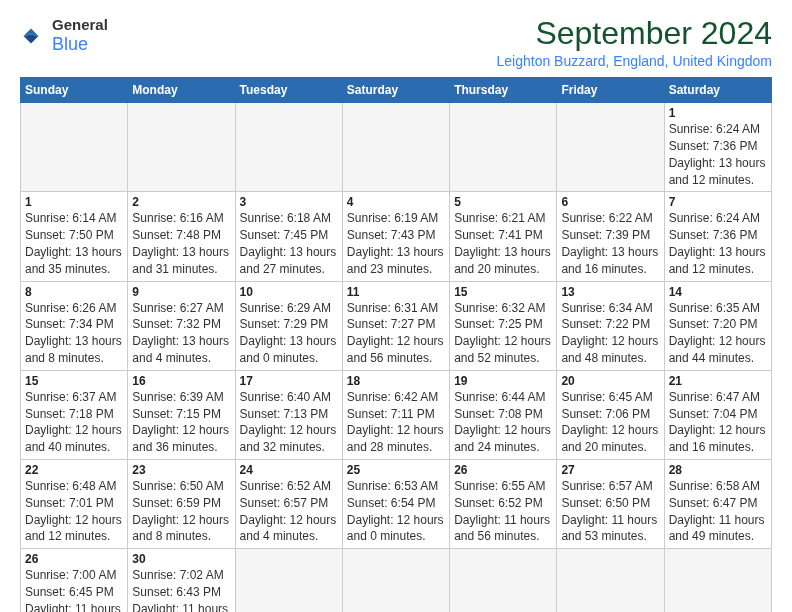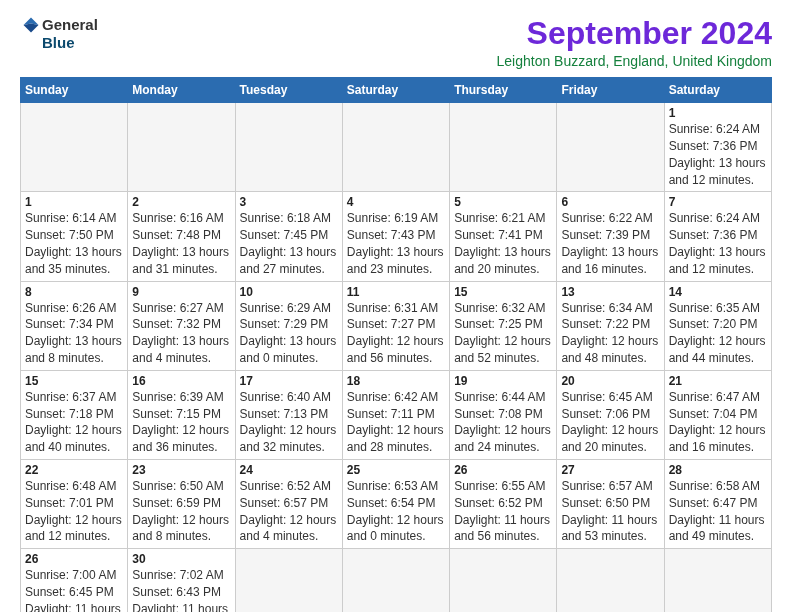--- a/index.html
+++ b/index.html
@@ -16,49 +16,50 @@
       padding: 16px 20px 10px 20px;
     }
     .header {
       display: flex;
       align-items: flex-start;
       justify-content: space-between;
       margin-bottom: 8px;
     }
     .logo {
       display: flex;
-      gap: 2px;
+      align-items: center;
+      gap: 12px;
     }
     .logo-text-general {
       font-size: 15px;
       font-weight: bold;
       color: #333;
     }
     .logo-text-blue {
-      font-size: 15px;
-      font-weight: bold;
-      color: #0c4a6e;
+      font-size: 18px;
+      font-weight: normal;
+      color: #3b82f6;
     }
     .logo-icon {
       width: 18px;
       height: 18px;
       margin-left: 2px;
     }
     .title-block {
       text-align: right;
     }
     .month-title {
       font-size: 32px;
-      font-weight: bold;
-      color: #6d28d9;
+      font-weight: normal;
+      color: #14532d;
       line-height: 1.1;
     }
     .subtitle {
       font-size: 14px;
-      color: #15803d;
+      color: #3b82f6;
       margin-top: 2px;
     }
     .calendar {
       width: 100%;
       border-collapse: collapse;
       table-layout: fixed;
     }
     .calendar th {
       background-color: #2b6cb0;
       color: #fff;

